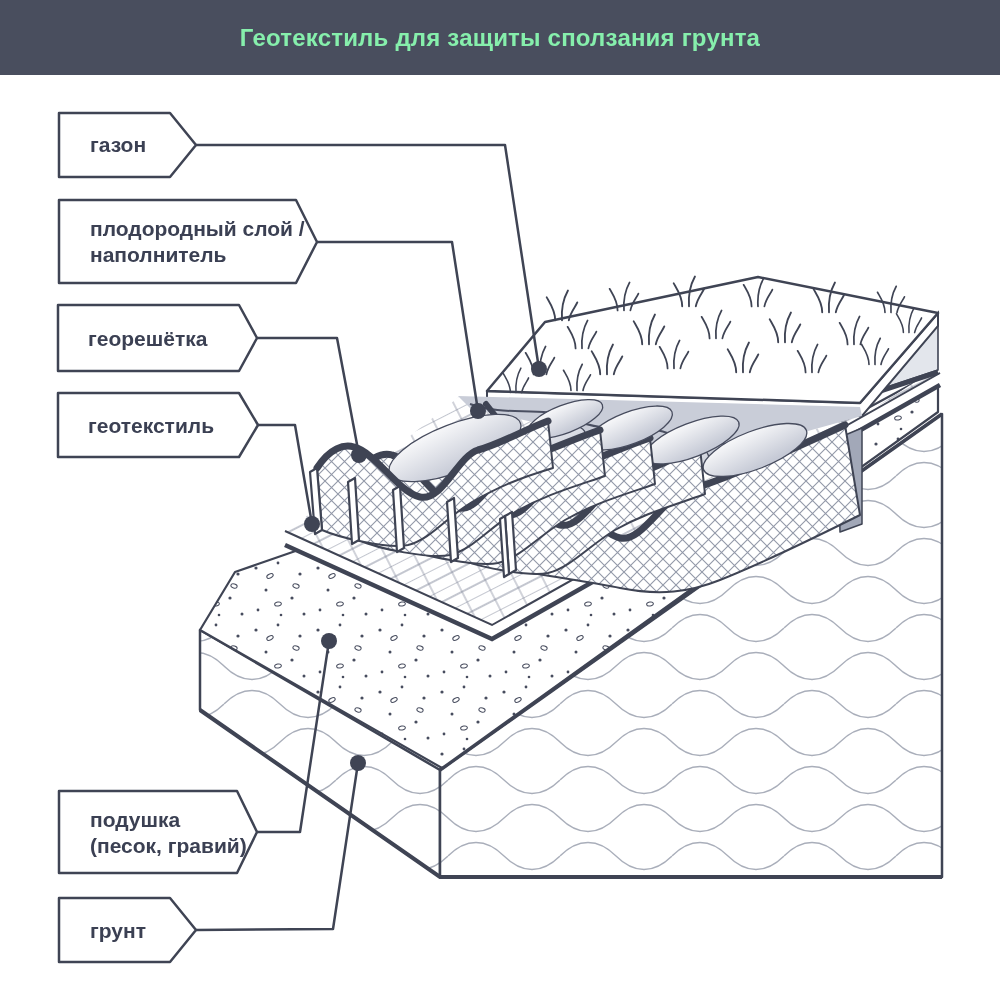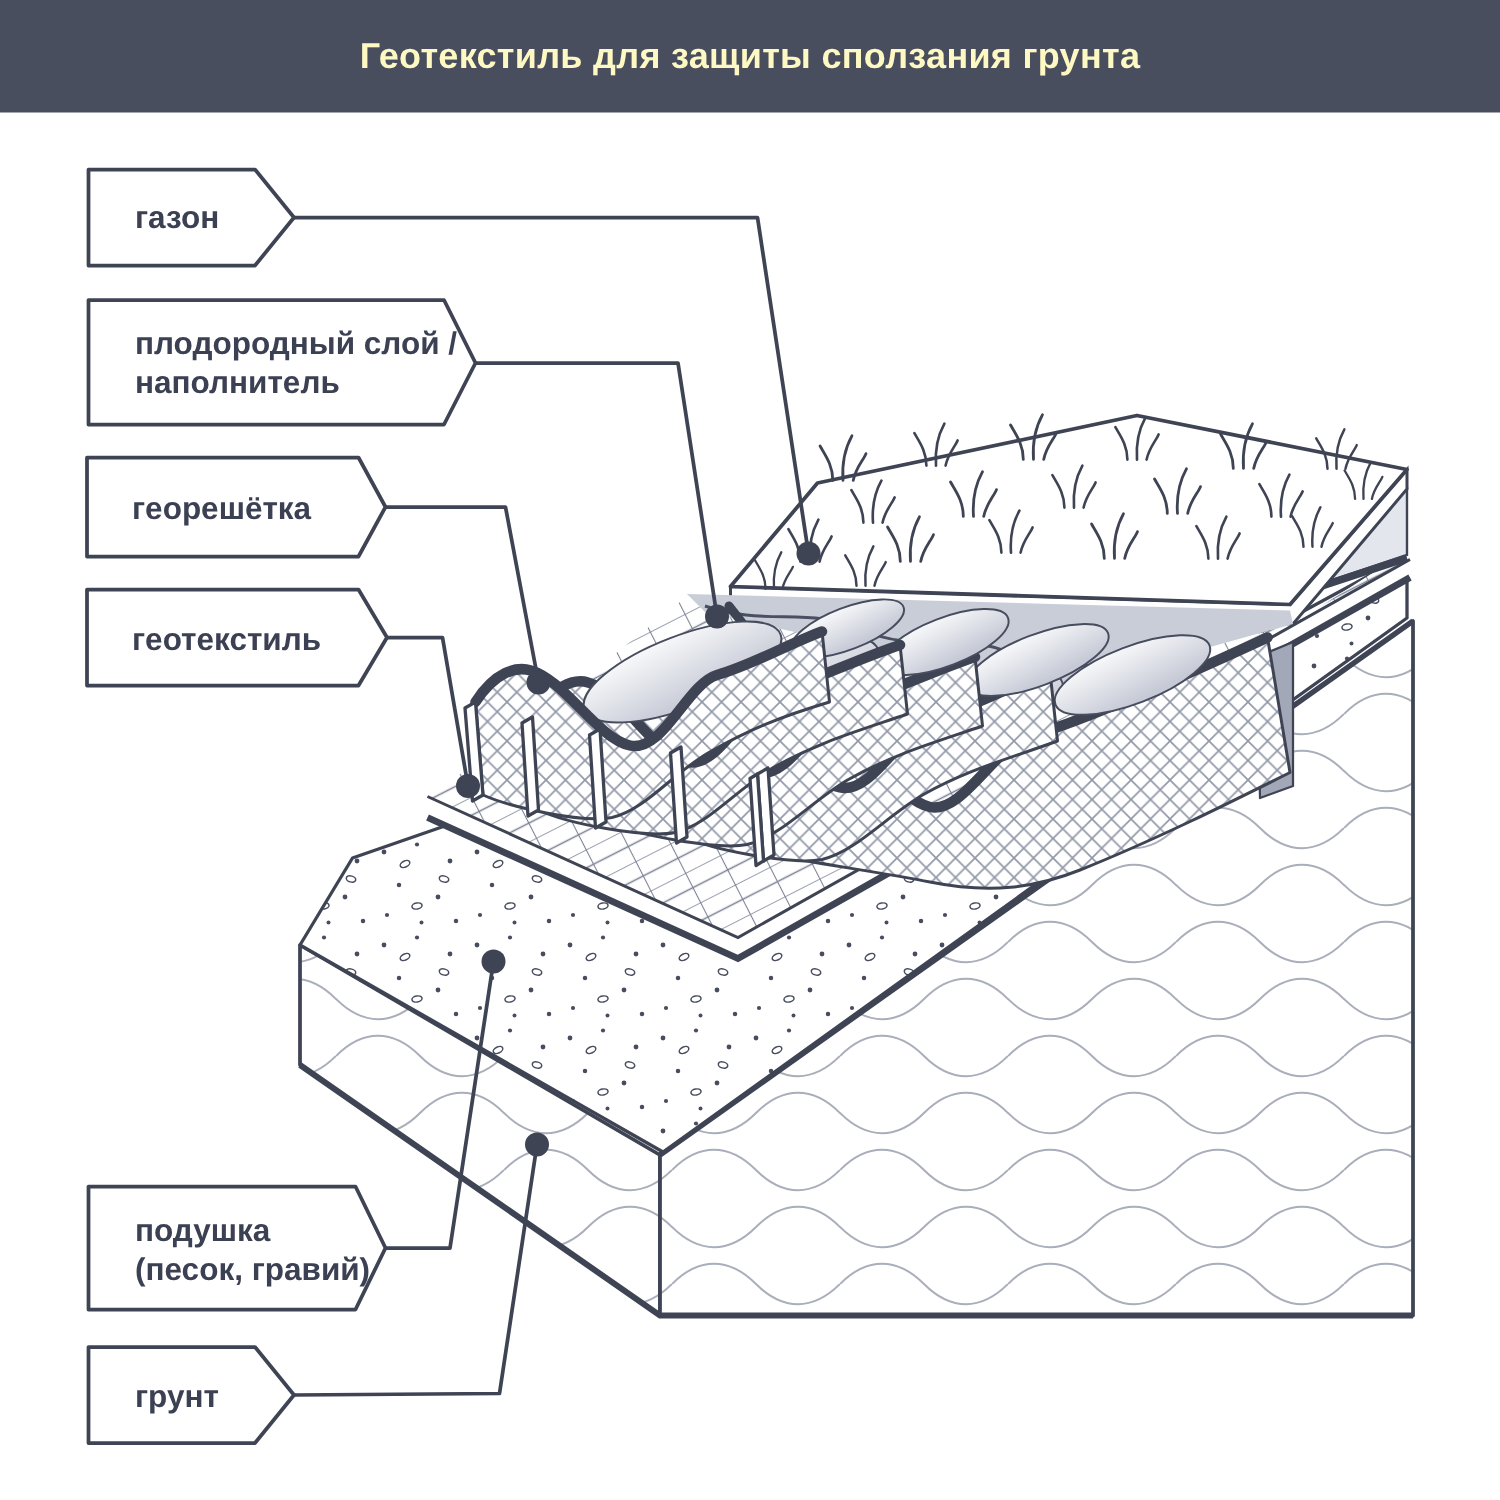--- a/index.html
+++ b/index.html
@@ -1,20 +1,20 @@
 <!DOCTYPE html>
 <html><head>
 <meta charset="utf-8">
 <style>
   html,body{margin:0;padding:0;background:#ffffff;}
   .page{position:relative;width:1000px;height:1000px;background:#ffffff;overflow:hidden;
         font-family:"Liberation Sans",sans-serif;}
   .header{position:absolute;left:0;top:0;width:1000px;height:75px;background:#494e5e;
           display:flex;align-items:center;justify-content:center;z-index:5;}
-  .header .title{color:#fef9c3;font-size:24px;font-weight:700;letter-spacing:.2px;}
+  .header .title{color:#86efac;font-size:24px;font-weight:700;letter-spacing:.2px;}
   svg.diagram{position:absolute;left:0;top:0;z-index:1;}
   .callout-text{fill:#3b4053;font-size:21px;font-weight:700;font-family:"Liberation Sans",sans-serif;}
 </style>
 </head>
 <body>
 
 <div class="page">
   <div class="header">
     <div class="title">Геотекстиль для защиты сползания грунта</div>
   </div>

